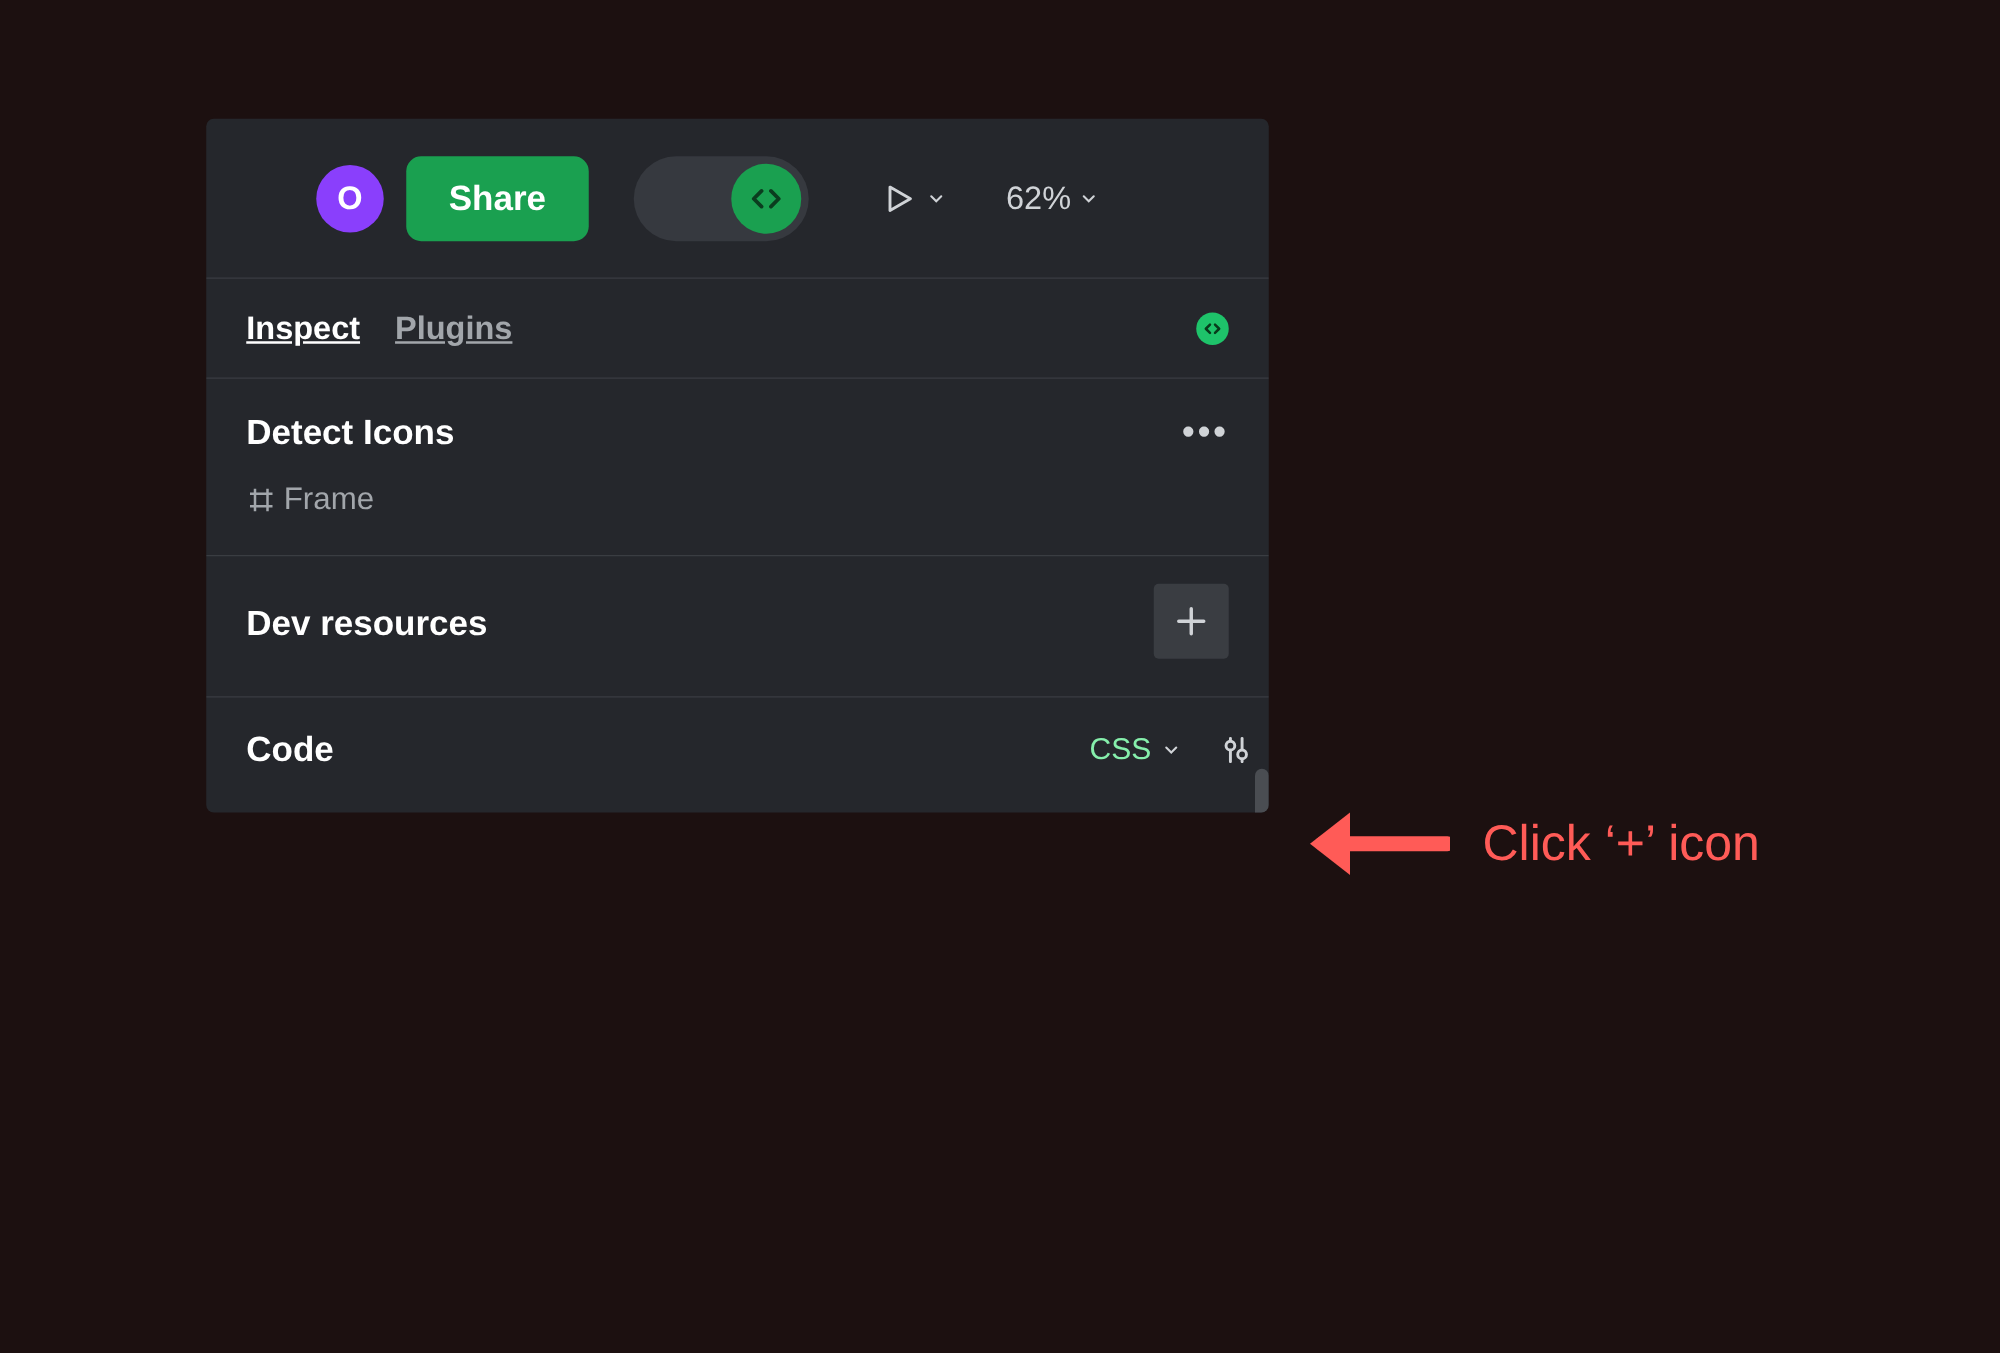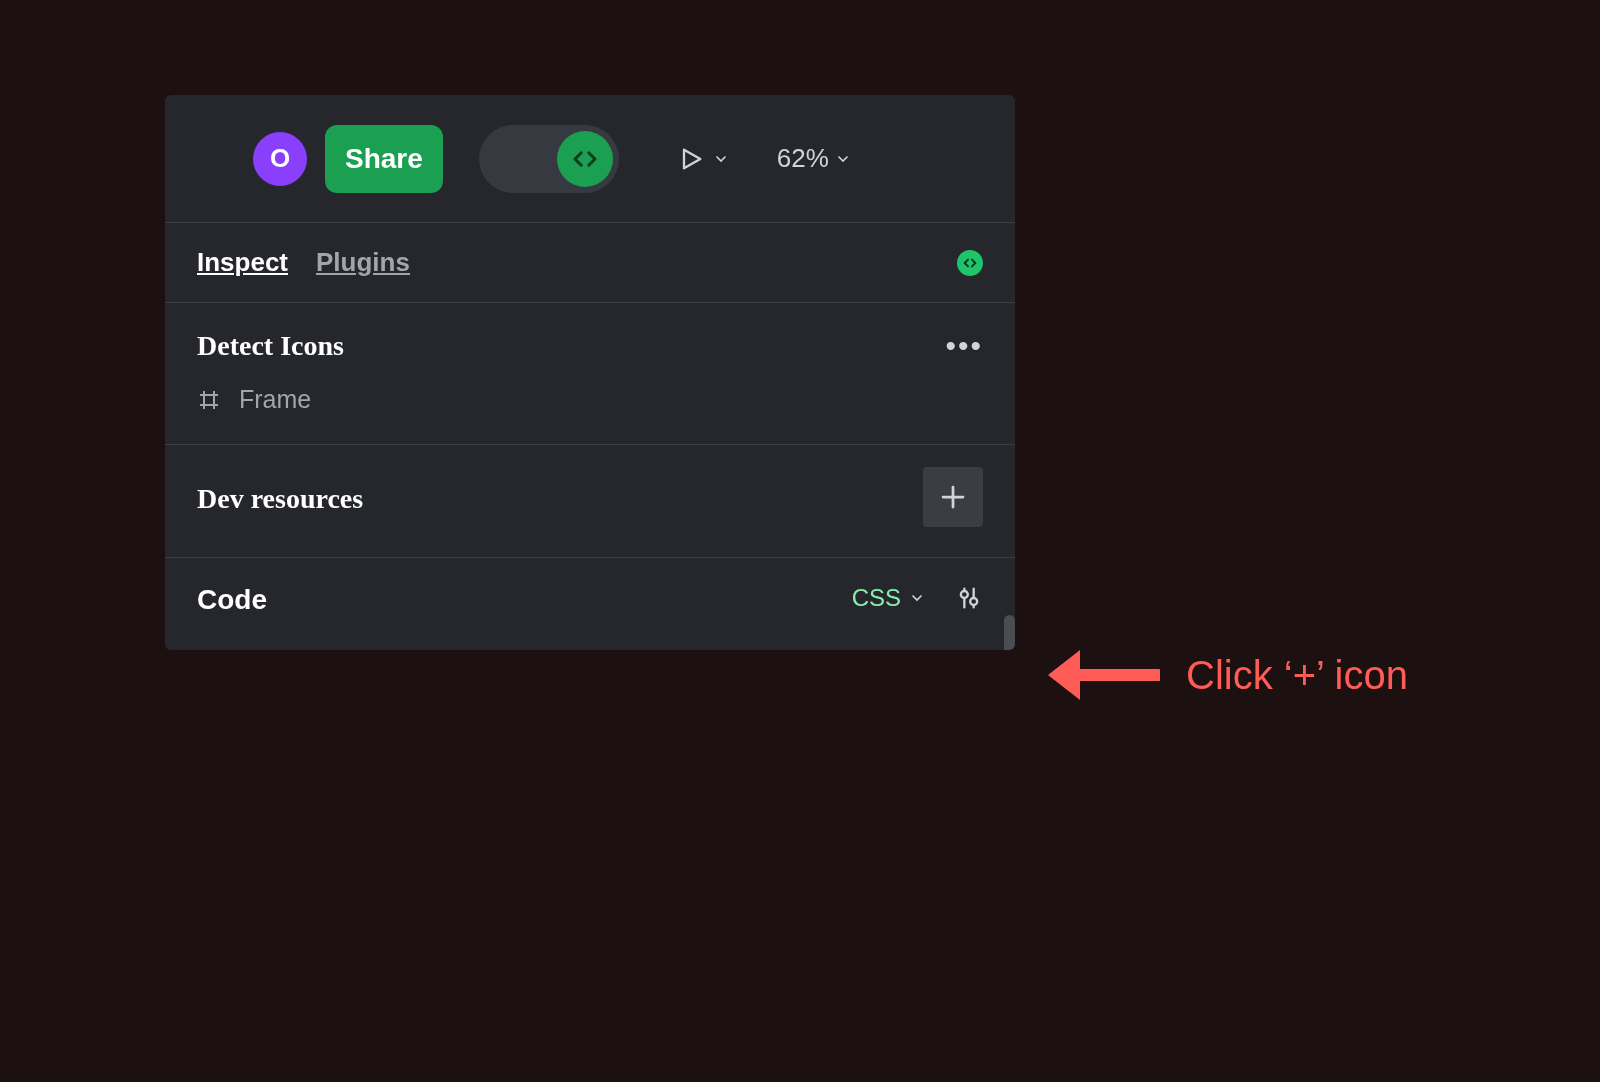--- a/index.html
+++ b/index.html
@@ -43,21 +43,21 @@
     font-size: 26px;
     margin-left: 58px;
   }
   .share-btn {
     background: #1aa050;
     color: #fff;
     border: none;
     border-radius: 12px;
     font-weight: 700;
     font-size: 28px;
-    padding: 16px 20px;
+    padding: 16px 34px;
     height: 68px;
     cursor: pointer;
   }
   .devmode-pill {
     width: 140px; height: 68px;
     background: #36393f;
     border-radius: 40px;
     display: flex; align-items: center; justify-content: flex-end;
     padding: 6px;
     margin-left: 18px;
@@ -98,28 +98,28 @@
   }
   .section {
     border-bottom: 1px solid #3a3d42;
     padding: 26px 32px 30px 32px;
     position: relative;
   }
   .section-header {
     display:flex;align-items:center;justify-content:space-between;
   }
   .section-title {
-    color:#fff; font-size:28px; font-weight:700;font-family:Liberation Serif, serif;
+    color:#fff; font-size:28px; font-weight:700;
   }
   .overflow-btn {
     color:#d0d3d7; font-size:30px; letter-spacing:2px; cursor:pointer;
     background:none;border:none;
   }
   .meta-row {
-    display:flex;align-items:center;gap:18px;
+    display:flex;align-items:center;gap:6px;
     margin-top:22px;
     color:#a2a6ab;
     font-size:25px;
   }
   .compare-row {
     display:flex;align-items:center;justify-content:space-between;
     margin-top:20px;
   }
   .compare-link {
     color:#34d36b; font-size:25px; font-weight:500; cursor:pointer;
@@ -134,22 +134,22 @@
   .plus-btn {
     width:60px;height:60px;
     background:#3a3d42;
     border:none;
     display:flex;align-items:center;justify-content:center;
     cursor:pointer;
     border-radius:4px;
     margin-top:-4px;
   }
   .code-section {
-    padding: 26px 32px 34px 32px;
-    display:flex;align-items:flex-start;
+    padding: 26px 12px 34px 32px;
+    display:flex;align-items:center;
   }
   .code-title { color:#fff; font-size:28px; font-weight:700; flex:1;}
   .lang-select {
     display:flex;align-items:center;gap:8px;color:#86efac;font-size:24px;font-weight:500;cursor:pointer;
     margin-right: 30px;
   }
   .settings-btn { background:none;border:none;cursor:pointer; }
   .scrollbar-track {
     position:absolute;
     right:0;

